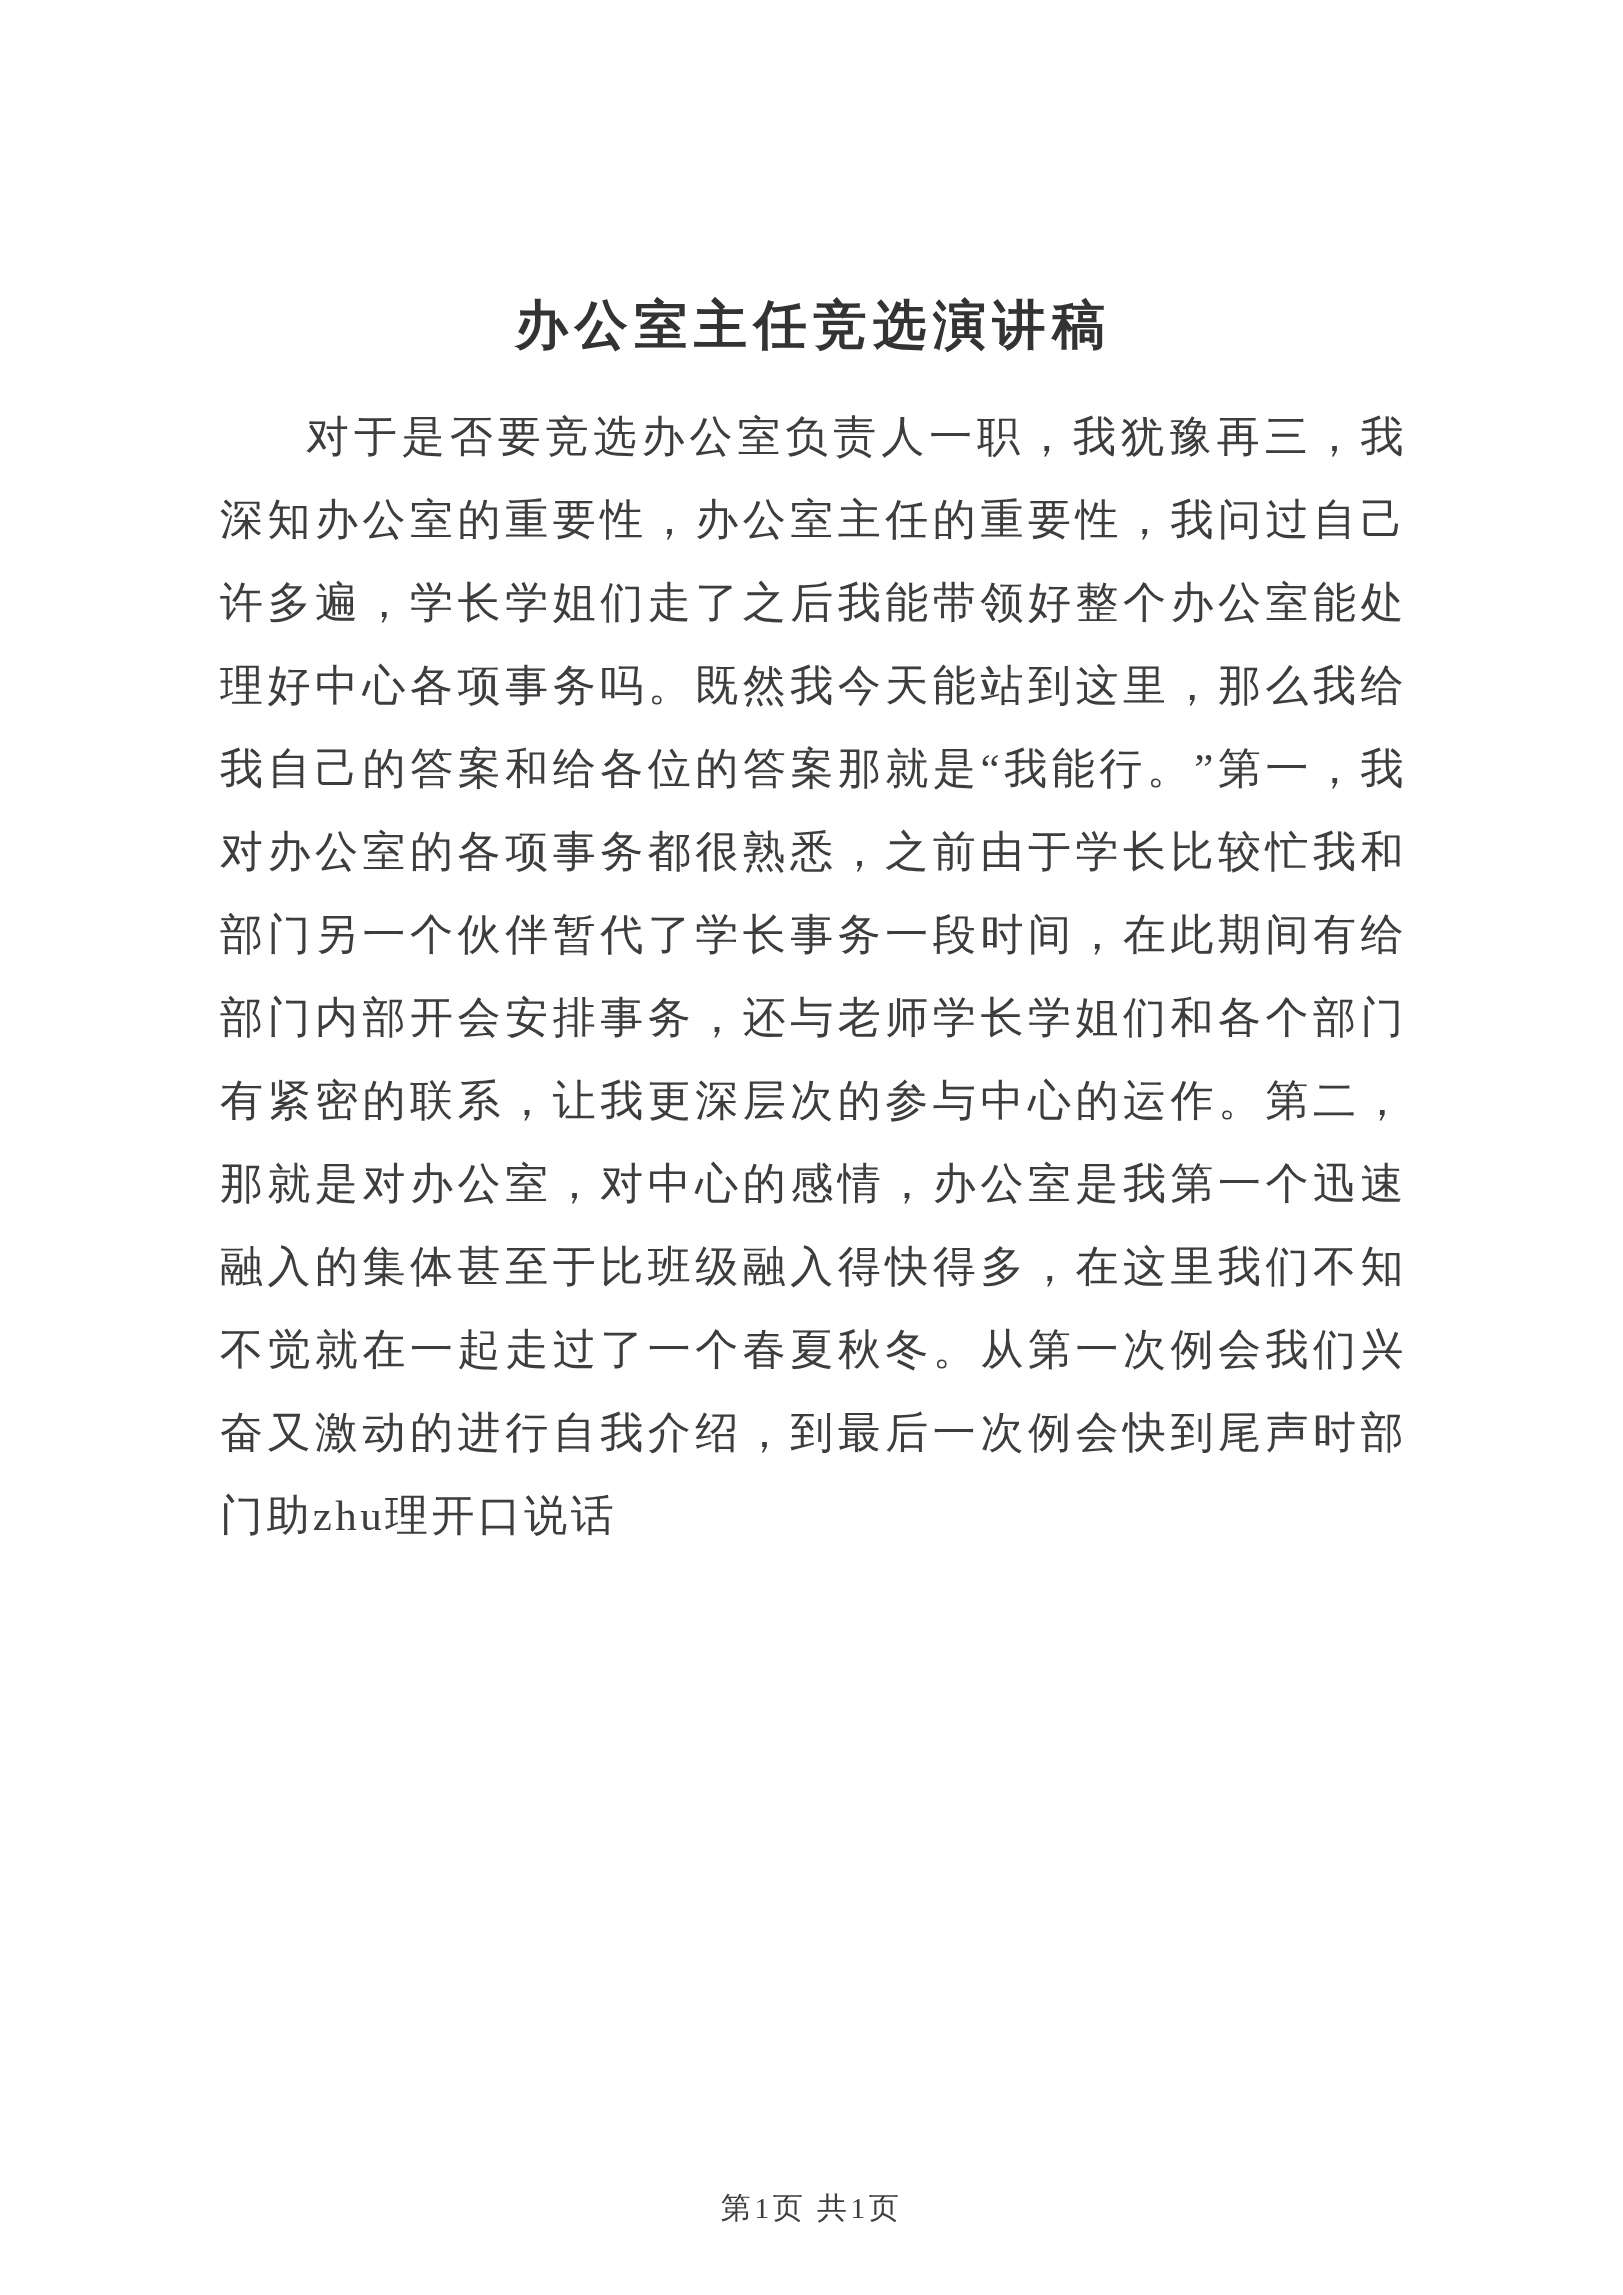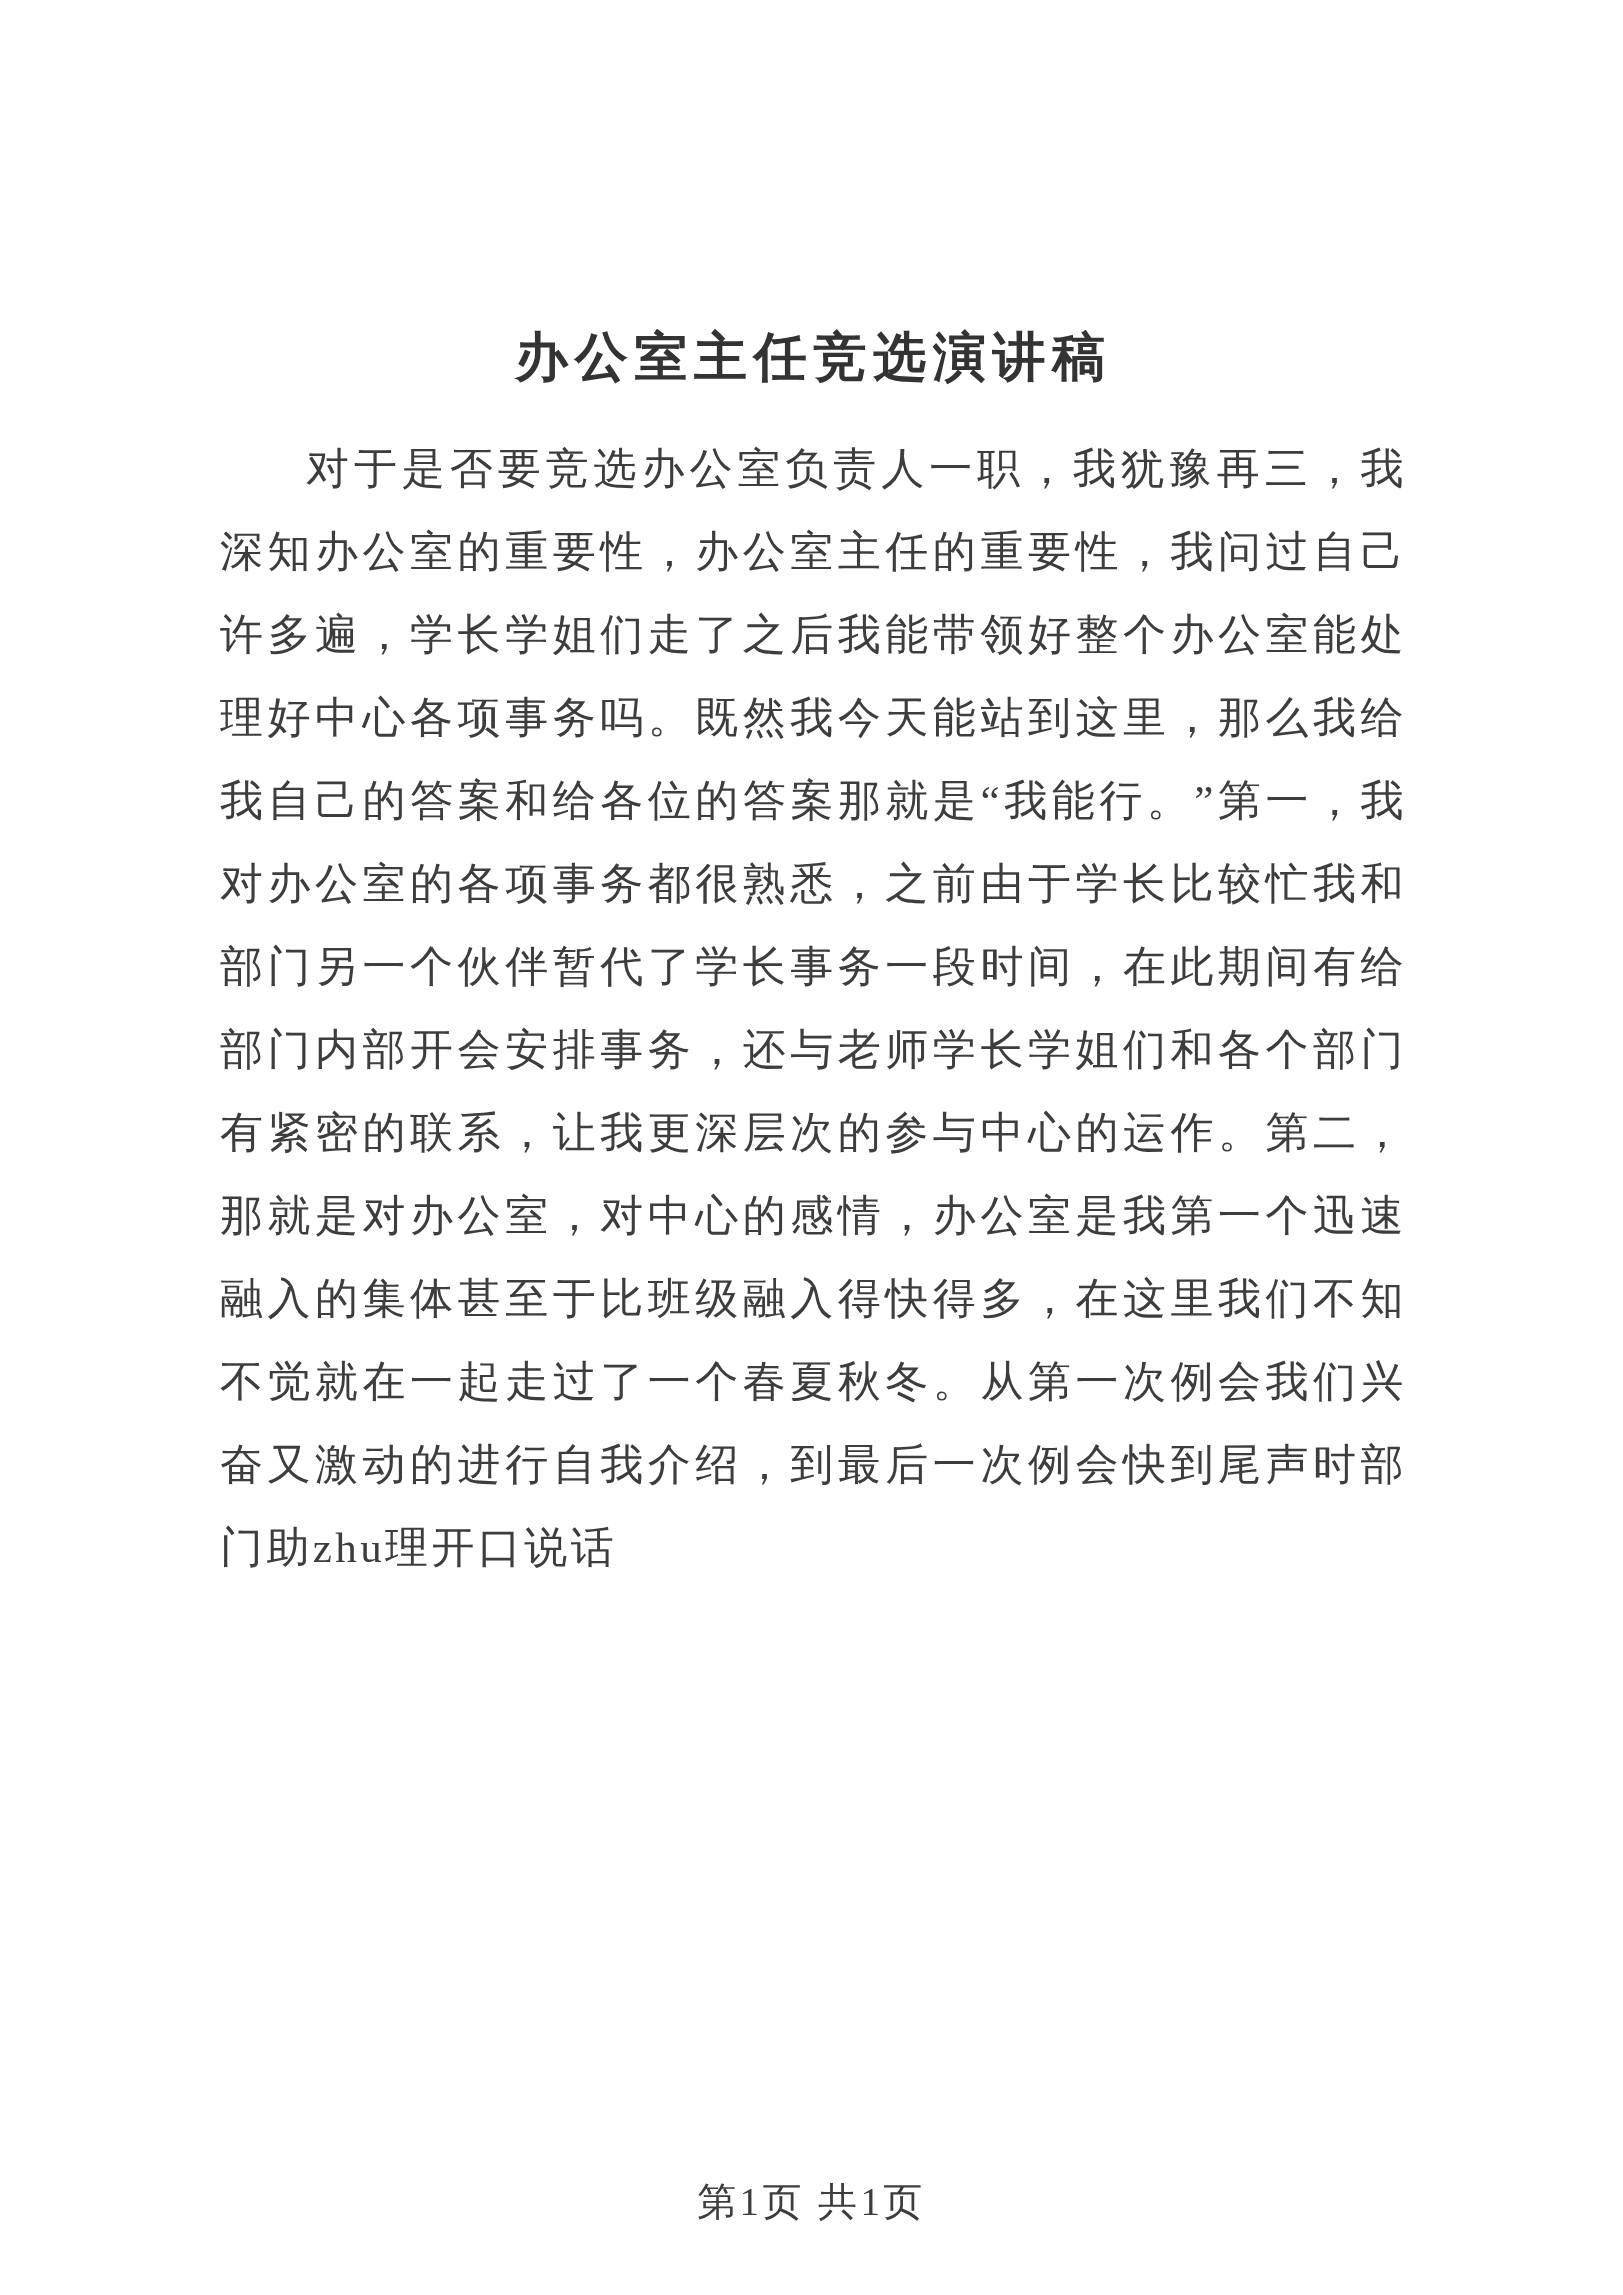--- a/index.html
+++ b/index.html
@@ -19,38 +19,37 @@
     overflow: hidden;
   }
   .title {
     text-align: center;
     font-size: 53px;
     font-weight: 700;
     letter-spacing: 6.7px;
     line-height: 1.25;
     margin-bottom: 37px;
     color: #333333;
-    margin-top: 32px;
   }
   .body-text p.para {
     font-size: 43px;
     line-height: 83px;
     letter-spacing: 3.4px;
     text-align: justify;
     text-indent: 2em;
     color: #3d3d3d;
     word-break: break-all;
   }
   .footer {
     position: absolute;
     bottom: 66px;
     left: 0;
     right: 0;
     text-align: center;
-    font-size: 39px;
+    font-size: 30px;
     letter-spacing: 3.4px;
     color: #3d3d3d;
     font-family: Liberation Serif, serif;
   }
 </style>
 </head>
 <body>
 
 <div class="page">
 

